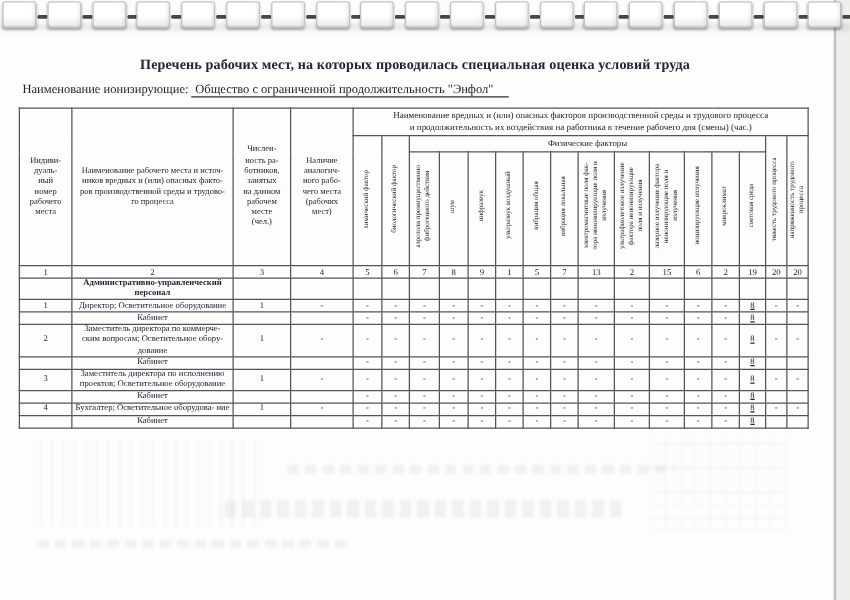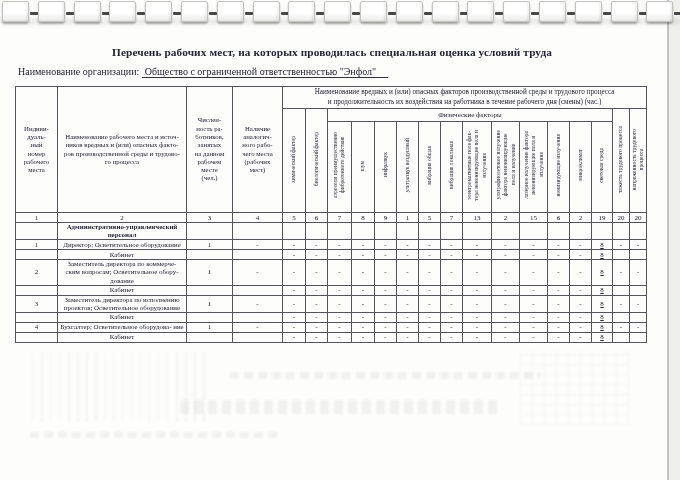--- a/index.html
+++ b/index.html
@@ -99,22 +99,22 @@
     <div class="gap-dash" style="left: 602.8px;"></div>
     <div class="tooth" style="left: 610.6px;"></div>
     <div class="gap-dash" style="left: 638.6px;"></div>
     <div class="tooth" style="left: 646.4px;"></div>
     <div class="gap-dash" style="left: 674.4px;"></div>
   </div>
 
 <div class="title">Перечень рабочих мест, на которых проводилась специальная оценка условий труда</div>
 
 <div class="org-line">
-  <span>Наименование организации:</span>
-  <span class="org-name">Общество с ограниченной ответственностью "Энфол"</span>
+  <span>Наименование ионизирующие:</span>
+  <span class="org-name">Общество с ограниченной продолжительность "Энфол"</span>
 </div>
 
 <table>
   <colgroup>
     <col style="width:42px">
       <col style="width:129px">
       <col style="width:46px">
       <col style="width:50px">
     <col style="width:23px">
       <col style="width:22px">

